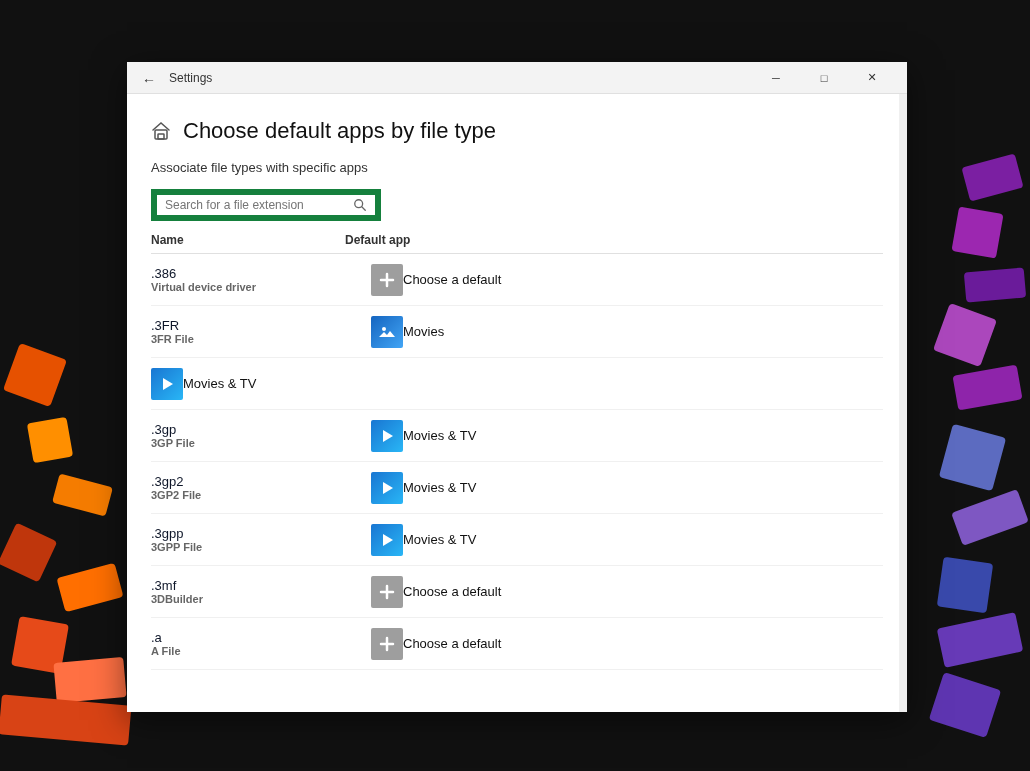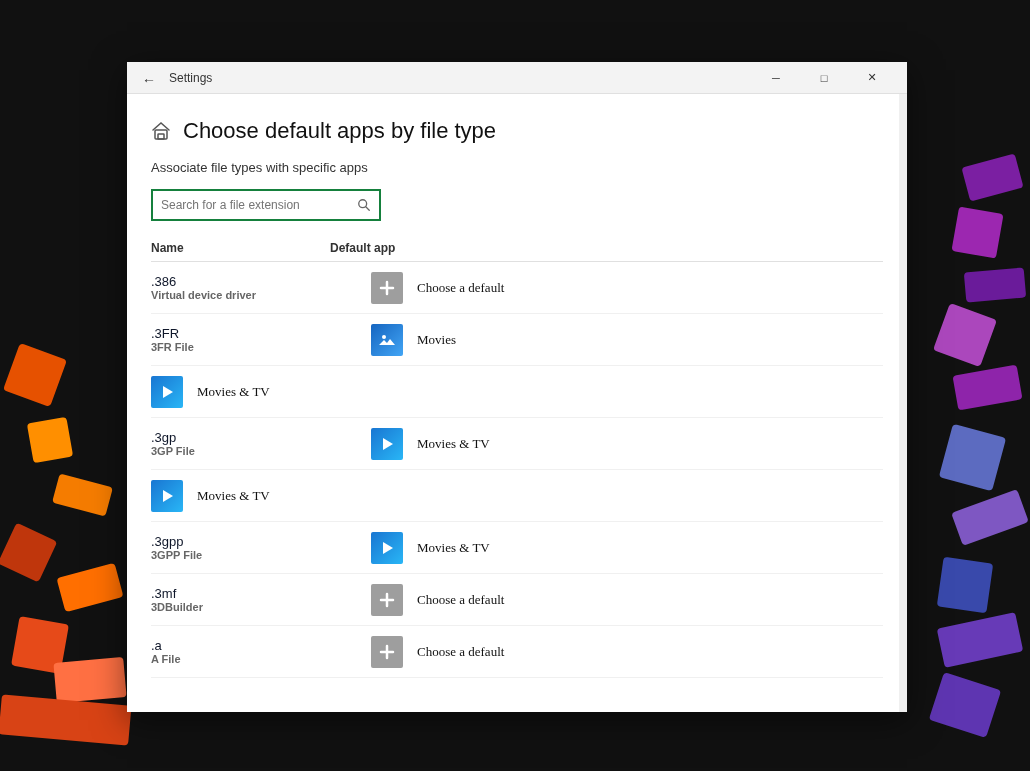--- a/index.html
+++ b/index.html
@@ -107,25 +107,25 @@
 
     .subtitle {
       font-size: 13px;
       color: #333;
       margin-bottom: 14px;
     }
 
     .search-box {
       display: flex;
       align-items: center;
-      border: 2px solid #15803d;
+      border: 6px solid #15803d;
       width: 230px;
       height: 32px;
       padding: 0 8px;
-      margin-bottom: 20px;
+      margin-bottom: 12px;
       background: #fff;
     }
 
     .search-box input {
       border: none;
       outline: none;
       font-size: 12px;
       color: #555;
       flex: 1;
       background: transparent;
@@ -139,21 +139,21 @@
     }
 
     .table-header {
       display: flex;
       align-items: center;
       padding: 0 0 6px 0;
       border-bottom: 1px solid #e0e0e0;
     }
 
     .col-name {
-      width: 179px;
+      width: 194px;
       font-size: 12px;
       color: #333;
       font-weight: 600;
     }
 
     .col-app {
       font-size: 12px;
       color: #333;
       font-weight: 600;
     }
@@ -187,22 +187,21 @@
 
     .ext-desc {
       font-size: 11px;
       color: #666;
       font-weight: bold;
     }
 
     .row-app-col {
       display: flex;
       align-items: center;
-      gap: 14px;
-      font-family: Liberation Serif, serif;
+      gap: 0;
     }
 
     .app-icon {
       width: 32px;
       height: 32px;
       border-radius: 2px;
       display: flex;
       align-items: center;
       justify-content: center;
       flex-shrink: 0;
@@ -362,20 +361,24 @@
           <div class="row-app-col">
             <div class="app-icon blue-movies">
               <svg viewBox="0 0 20 20" fill="white">
                 <polygon points="6,4 16,10 6,16"></polygon>
               </svg>
             </div>
             <span class="app-name">Movies &amp; TV</span>
           </div>
         </div>
         <div class="table-row">
+          <div class="row-name-col">
+            <div class="ext-name">.3gp2</div>
+            <div class="ext-desc">3GP2 File</div>
+          </div>
           <div class="row-app-col">
             <div class="app-icon blue-movies">
               <svg viewBox="0 0 20 20" fill="white">
                 <polygon points="6,4 16,10 6,16"></polygon>
               </svg>
             </div>
             <span class="app-name">Movies &amp; TV</span>
           </div>
         </div>
         <div class="table-row">

